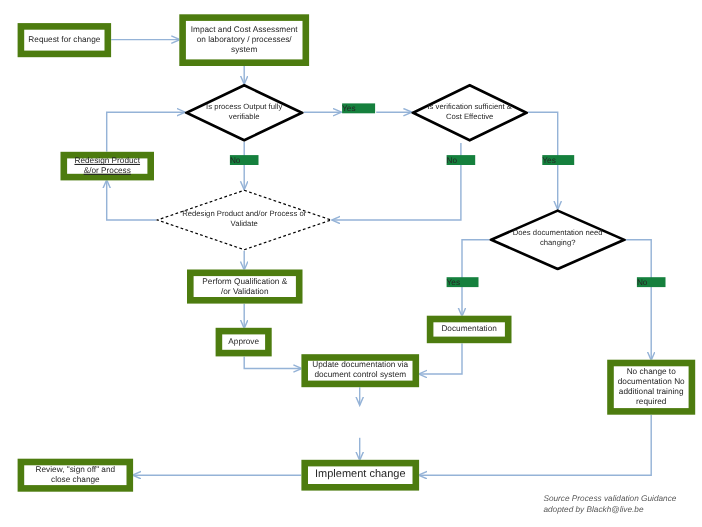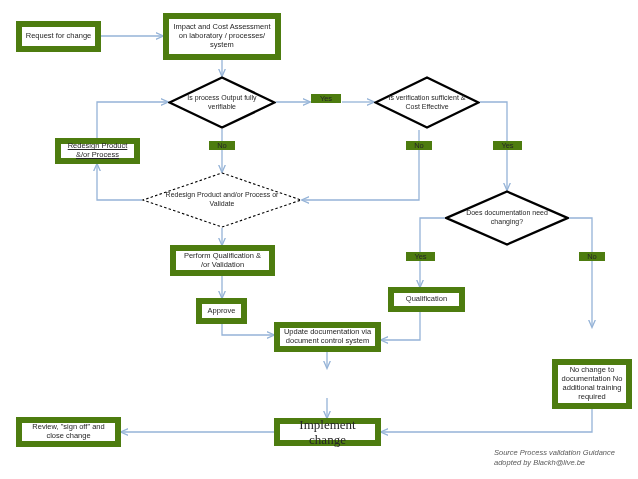--- a/index.html
+++ b/index.html
@@ -64,24 +64,23 @@
     justify-content: center;
     text-align: center;
     color: #262626;
     line-height: 1.22;
     padding: 0 14px;
     box-sizing: border-box;
   }
   .edge-label {
     position: absolute;
     color: #262626;
-    background: #4d7c0f;
+    background: #15803d;
     z-index: 4;
     white-space: nowrap;
-    text-align: center;
   }
   .credit {
     position: absolute;
     font-style: italic;
     color: #595959;
     line-height: 1.3;
     z-index: 4;
     text-align: left;
   }
 </style>
@@ -141,28 +140,28 @@
   <div class="node box" style="left:16px; top:21px; width:85px; height:31px; font-size:7.5px;">Request for change</div>
 
   <div class="node box" style="left:163px; top:13px; width:118px; height:47px; font-size:7.5px;">Impact and Cost  Assessment on laboratory / processes/ system</div>
 
   <div class="node box" style="left:55px; top:138px; width:85px; height:26px; font-size:7.5px;text-decoration:underline;">Redesign Product &amp;/or Process</div>
 
   <div class="node box" style="left:196px; top:298px; width:51px; height:26px; font-size:7.5px;">Approve</div>
 
   <div class="node box" style="left:170px; top:245px; width:105px; height:31px; font-size:7.5px;">Perform Qualification &amp; /or Validation</div>
 
-  <div class="node box" style="left:388px; top:287px; width:77px; height:25px; font-size:7.5px;">Qualification</div>
-
-  <div class="node box" style="left:552px; top:327px; width:80px; height:50px; font-size:7.5px;margin-top:32px;">No change to documentation No additional training required</div>
+  <div class="node box" style="left:388px; top:287px; width:77px; height:25px; font-size:7.5px;">Documentation</div>
+
+  <div class="node box" style="left:552px; top:327px; width:80px; height:50px; font-size:7.5px;">No change to documentation No additional training required</div>
 
   <div class="node box" style="left:274px; top:322px; width:107px; height:30px; font-size:7.5px;">Update documentation via document control system</div>
 
 
-  <div class="node box" style="left:274px; top:418px; width:107px; height:28px; font-size:13px;font-family:Liberation Serif, serif;">Implement change</div>
+  <div class="node box" style="left:274px; top:418px; width:107px; height:28px; font-size:10px;">Implement change</div>
 
   <div class="node box" style="left:16px; top:417px; width:105px; height:30px; font-size:7.5px;">Review, "sign off" and close change</div>
 
   <div class="diamond-wrap" style="left:168px; top:76px; width:108px; height:53px;">
     <svg class="diamond-shape" viewBox="0 0 108 53" preserveAspectRatio="none">
       <polygon points="54,1.5 106.5,26.5 54,51.5 1.5,26.5" fill="#ffffff" stroke="#000000" stroke-width="2.4"></polygon>
     </svg>
     <div class="diamond-label" style="font-size:7px;">Is process Output fully verifiable</div>
   </div>
 

